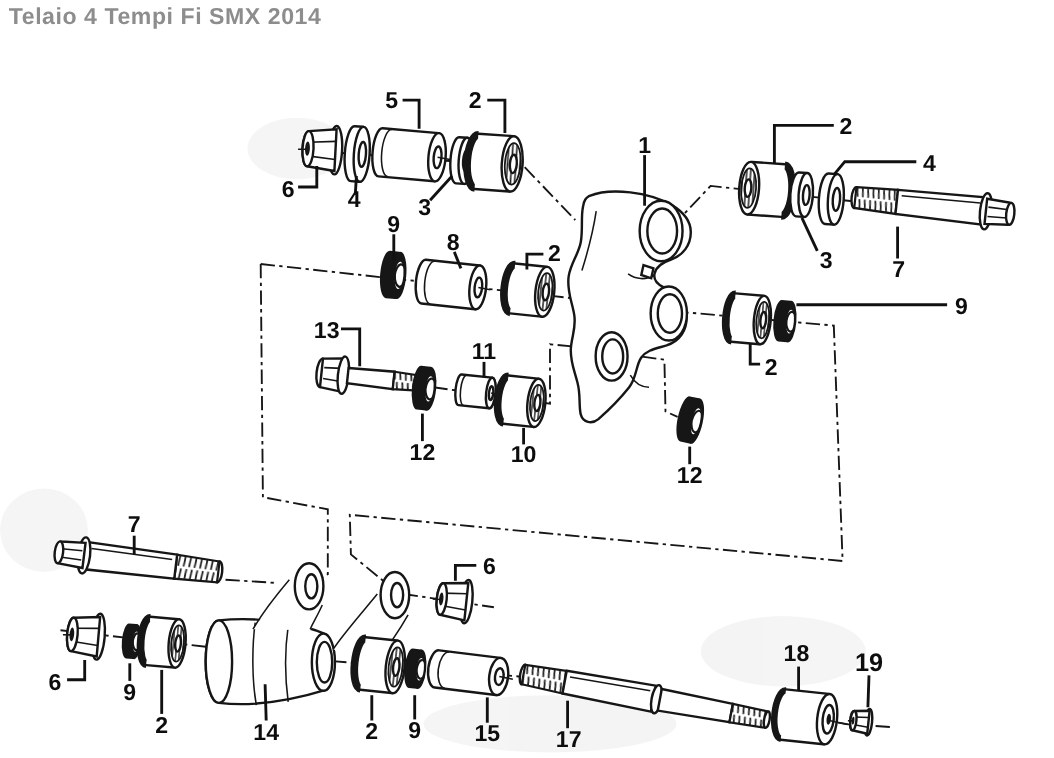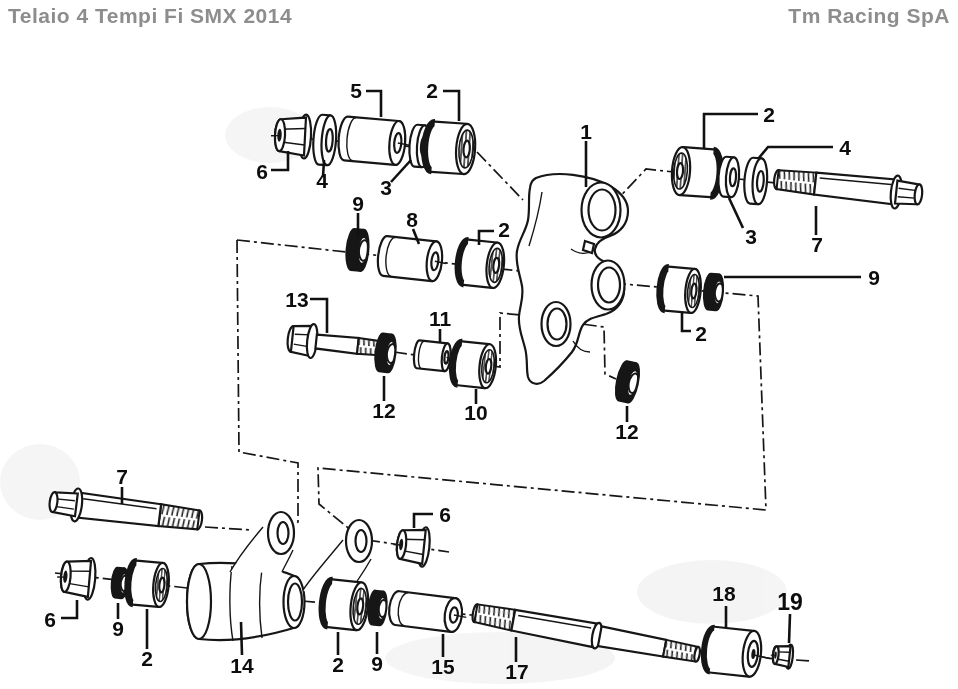--- a/index.html
+++ b/index.html
@@ -17,21 +17,20 @@
   .ln{fill:none;stroke:#161616;stroke-width:1.4;}
   .dd{fill:none;stroke:#161616;stroke-width:1.7;stroke-dasharray:13 4 3 4;}
   .ldr{fill:none;stroke:#111111;stroke-width:2.6;}
   .dark{fill:#161616;stroke:none;}
 </style>
 </head>
 <body>
 
 <div class="stage">
   <div class="hdr hdr-left">Telaio 4 Tempi Fi SMX 2014</div>
-  <div class="hdr hdr-right">Tm Racing SpA</div>
 
   <svg width="958" height="689" viewBox="0 0 958 689">
     <defs>
       <pattern id="needles" width="3.6" height="60" patternUnits="userSpaceOnUse">
         <rect width="3.6" height="60" fill="#ffffff"></rect>
         <path d="M1.8,0 V60" stroke="#222" stroke-width="1.4"></path>
       </pattern>
       <pattern id="thr" width="5" height="30" patternUnits="userSpaceOnUse">
         <rect width="5" height="30" fill="#ffffff"></rect>
         <path d="M1,1 L4,29" stroke="#222" stroke-width="1.6"></path>

